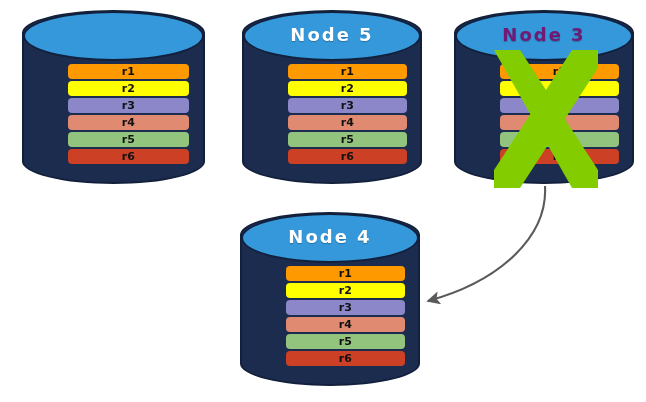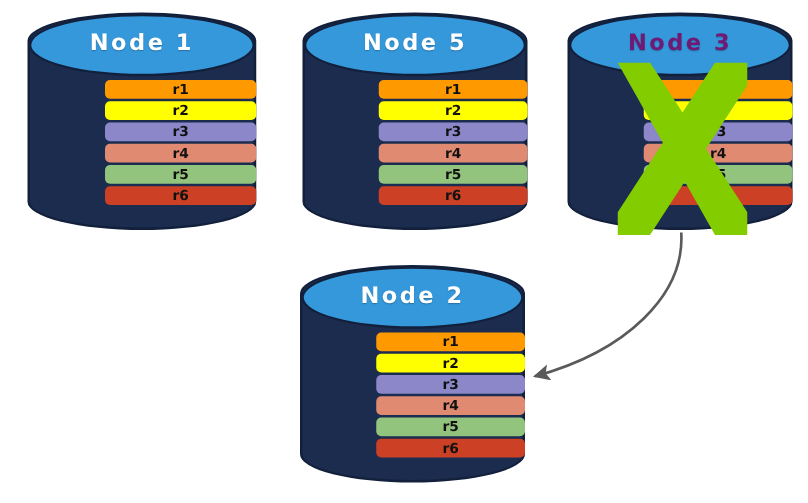--- a/index.html
+++ b/index.html
@@ -55,22 +55,23 @@
     text-shadow: 0 1px 1px rgba(0,0,0,0.25);
     pointer-events: none;
   }
   .rows {
     position: absolute;
     left: 0;
     top: 54px;
     width: 100%;
     display: flex;
     flex-direction: column;
-    align-items: flex-end;
+    align-items: flex-start;
     gap: 2px;
+    padding-left: 46px;
   }
   .row {
     width: 66%;
     height: 15px;
     line-height: 15px;
     text-align: center;
     font-size: 11px;
     font-weight: bold;
     color: #111111;
     border-radius: 4px;
@@ -95,21 +96,20 @@
 </style>
 </head>
 <body>
 
 <div id="canvas">
 
   <div id="nodes-layer">
       <div class="node" style="left: 22px; top: 10px; width: 183px; height: 174px;">
         <div class="node-body" style="background: rgb(27, 44, 79); border-color: rgb(18, 32, 60);"></div>
         <div class="node-top" style="background: rgb(52, 152, 219); border-color: rgb(18, 32, 60);"></div>
-        <div class="node-title" style="color: rgb(255, 255, 255);">Node  1</div>
         <div class="rows">
           <div class="row" style="background: rgb(255, 153, 0);">r1</div>
           <div class="row" style="background: rgb(255, 255, 0);">r2</div>
           <div class="row" style="background: rgb(139, 135, 201);">r3</div>
           <div class="row" style="background: rgb(224, 138, 114);">r4</div>
           <div class="row" style="background: rgb(147, 196, 125);">r5</div>
           <div class="row" style="background: rgb(204, 65, 37);">r6</div>
         </div>
       </div>
       <div class="node" style="left: 242px; top: 10px; width: 180px; height: 174px;">
@@ -134,21 +134,21 @@
           <div class="row" style="background: rgb(255, 255, 0);">r2</div>
           <div class="row" style="background: rgb(139, 135, 201);">r3</div>
           <div class="row" style="background: rgb(224, 138, 114);">r4</div>
           <div class="row" style="background: rgb(147, 196, 125);">r5</div>
           <div class="row" style="background: rgb(204, 65, 37);">r6</div>
         </div>
       </div>
       <div class="node" style="left: 240px; top: 212px; width: 180px; height: 174px;">
         <div class="node-body" style="background: rgb(27, 44, 79); border-color: rgb(18, 32, 60);"></div>
         <div class="node-top" style="background: rgb(52, 152, 219); border-color: rgb(18, 32, 60);"></div>
-        <div class="node-title" style="color: rgb(255, 255, 255);">Node  2</div>
+        <div class="node-title" style="color: rgb(255, 255, 255);">Node  4</div>
         <div class="rows">
           <div class="row" style="background: rgb(255, 153, 0);">r1</div>
           <div class="row" style="background: rgb(255, 255, 0);">r2</div>
           <div class="row" style="background: rgb(139, 135, 201);">r3</div>
           <div class="row" style="background: rgb(224, 138, 114);">r4</div>
           <div class="row" style="background: rgb(147, 196, 125);">r5</div>
           <div class="row" style="background: rgb(204, 65, 37);">r6</div>
         </div>
       </div>
     </div>

